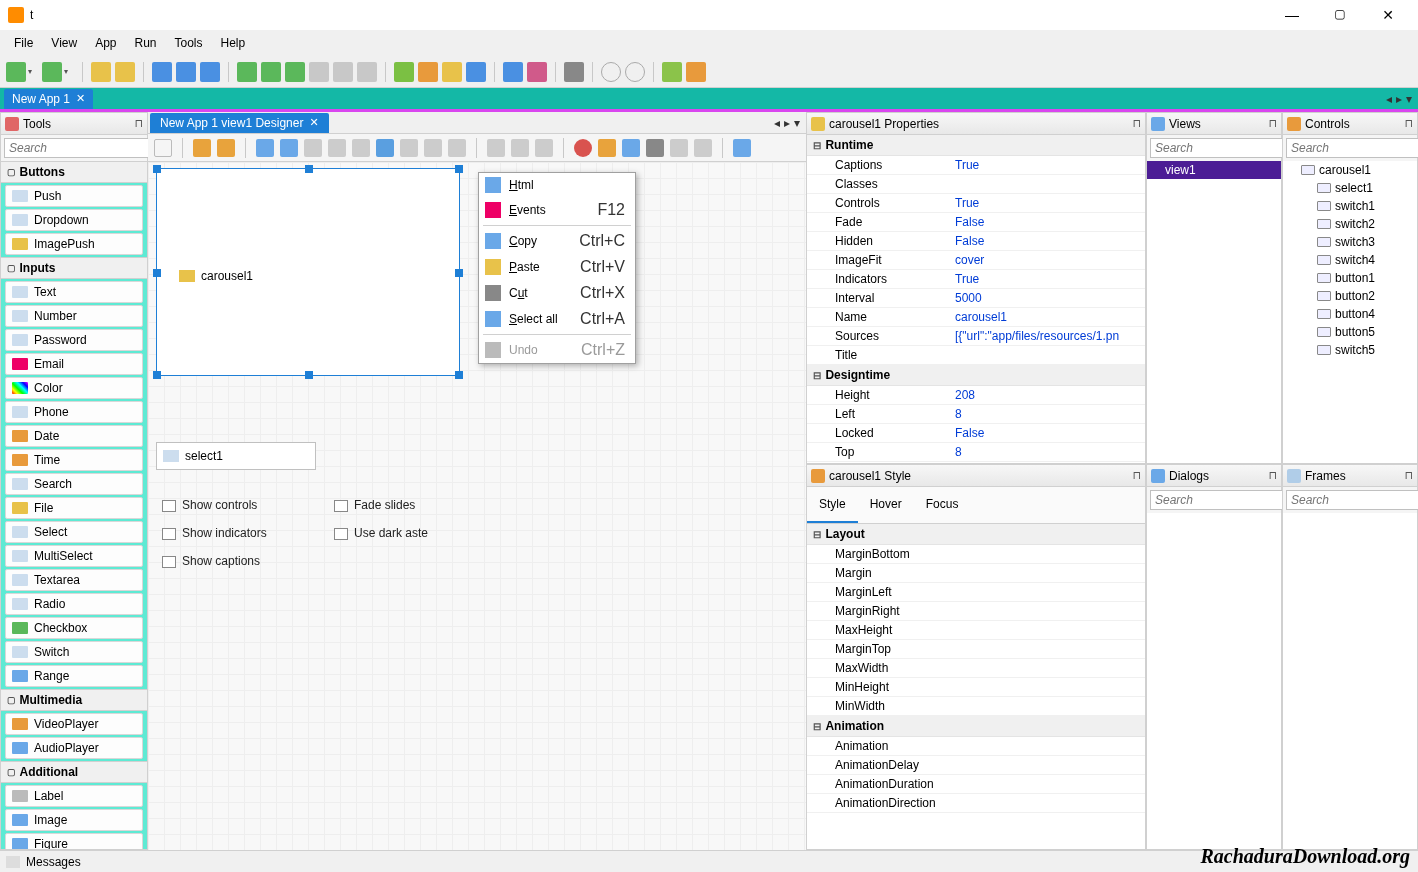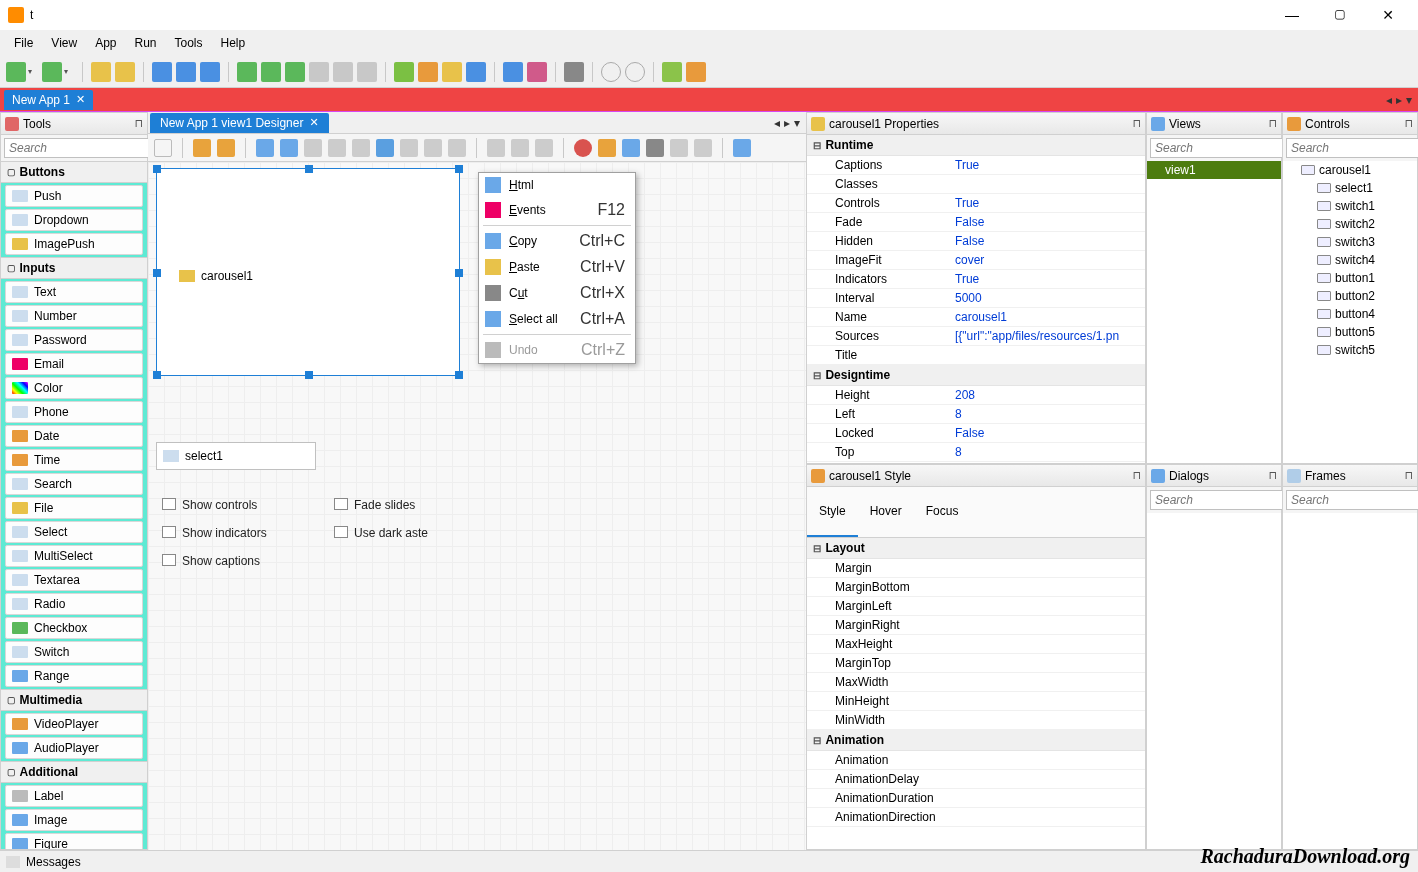--- a/index.html
+++ b/index.html
@@ -7,21 +7,21 @@
 .titlebar { height:30px; background:#fff; display:flex; align-items:center; padding:0 8px; }
 .titlebar .logo { width:16px; height:16px; background:#ff8c00; border-radius:2px; margin-right:6px; display:inline-block; }
 .titlebar .win-controls { margin-left:auto; display:flex; gap:20px; padding-right:8px; }
 .titlebar .win-btn { width:28px; text-align:center; cursor:default; font-size:14px; }
 .menubar { height:26px; background:#f0f0f0; display:flex; align-items:center; padding:0 6px; gap:2px; }
 .menubar span { padding:4px 8px; cursor:default; }
 .toolbar-main { height:32px; background:#f0f0f0; border-bottom:1px solid #d0d0d0; display:flex; align-items:center; padding:0 6px; gap:4px; }
 .tb-ico { width:20px; height:20px; display:inline-block; border-radius:2px; }
 .tb-sep { width:1px; height:20px; background:#c8c8c8; margin:0 4px; }
 .tb-drop { width:10px; display:inline-block; font-size:8px; color:#555; margin-left:-2px;}
-.apptab-strip { height:24px; background:#ef4444; display:flex; align-items:center; padding:0 4px; border-bottom:1px solid #d946ef; position:relative;}
+.apptab-strip { height:24px; background:#14b8a6; display:flex; align-items:center; padding:0 4px; border-bottom:3px solid #d946ef; position:relative;}
 .apptab { background:#1e7fd6; color:#fff; padding:3px 8px; border-radius:2px 2px 0 0; display:flex; align-items:center; gap:6px;}
 .apptab .x { font-size:11px; }
 .nav-arrows { position:absolute; right:6px; display:flex; gap:4px; font-size:11px; color:#333;}
 .workspace { display:flex; height:calc(872px - 30px - 26px - 32px - 24px - 22px); }
 .panel { background:#f5f5f5; border:1px solid #d0d0d0; display:flex; flex-direction:column; }
 .panel-hdr { height:22px; background:linear-gradient(#f7f7f7,#e8e8e8); border-bottom:1px solid #d0d0d0; display:flex; align-items:center; padding:0 4px; font-weight:500; position:relative;}
 .panel-hdr .pin { position:absolute; right:4px; font-size:11px; color:#555; }
 .panel-hdr .ico { width:14px; height:14px; margin-right:4px; display:inline-block; border-radius:2px; }
 .search-inp { width:100%; border:1px solid #c0c0c0; padding:2px 4px; margin:3px 3px; font-style:italic; color:#888; background:#fff;}
 .tools-col { width:148px; }
@@ -35,44 +35,44 @@
 .designer-tab { background:#1e7fd6; color:#fff; padding:3px 10px; border-radius:2px 2px 0 0; display:flex; gap:6px; align-items:center; margin-left:2px;}
 .designer-tab .x{font-size:11px;}
 .designer-toolbar { height:28px; background:#f5f5f5; border-bottom:1px solid #d0d0d0; display:flex; align-items:center; padding:0 6px; gap:6px;}
 .designer-toolbar .ico { width:18px; height:18px; display:inline-block; border-radius:2px;}
 .canvas { flex:1; background:#f8f8f8; position:relative; overflow:auto;}
 .grid-bg { position:absolute; inset:0; background-image:linear-gradient(#eee 1px,transparent 1px),linear-gradient(90deg,#eee 1px,transparent 1px); background-size:16px 16px;}
 .sel-box { position:absolute; border:1px solid #1e7fd6; }
 .handle { width:8px; height:8px; background:#1e7fd6; position:absolute; }
 .widget { position:absolute; background:#fff; }
 .btn-widget { color:#fff; display:flex; align-items:center; justify-content:center; padding:6px 0; font-size:13px; width:62px; height:34px; border-radius:3px;}
-.check-widget{ display:flex; align-items:flex-start; gap:6px; color:#222; font-size:13px;}
+.check-widget{ display:flex; align-items:flex-end; gap:6px; color:#222; font-size:13px;}
 .check-widget .cb{ width:14px; height:12px; border:1px solid #888; background:#fff; display:inline-block;}
 .ctx-menu { position:absolute; background:#fff; border:1px solid #a0a0a0; box-shadow:2px 2px 6px rgba(0,0,0,0.3); width:158px; z-index:100;}
 .ctx-item { display:flex; align-items:center; padding:4px 10px 4px 6px; gap:8px;}
 .ctx-item.disabled{ color:#9a9a9a;}
 .ctx-item .ci-ico{ width:16px; height:16px; display:inline-block;}
 .ctx-item .short{ margin-left:auto; color:#333; font-size:16px;}
 .ctx-item.disabled .short{color:#9a9a9a;}
 .ctx-sep{ height:1px; background:#d0d0d0; margin:2px 4px;}
 .ctx-item u{text-decoration:underline;}
 .right-stack { width:340px; display:flex; flex-direction:column; }
 .prop-body { flex:1; overflow:auto; background:#fff;}
 .prop-group-hdr { background:#f0f0f0; padding:3px 6px; font-weight:600; display:flex; align-items:center; gap:4px; border-bottom:1px solid #e4e4e4;}
 .prop-group-hdr::before{content:"⊟"; font-size:10px; color:#555;}
 .prop-row { display:flex; padding:2px 0 2px 28px; border-bottom:1px solid #f0f0f0;}
 .prop-row .k{ width:120px;}
 .prop-row .v{ color:#003cd6;}
 .style-tabs{ display:flex; border-bottom:1px solid #d0d0d0; background:#fafafa;}
-.style-tabs span{ padding:17px 12px; cursor:default;}
+.style-tabs span{ padding:10px 12px; cursor:default;}
 .style-tabs .active{ border-bottom:2px solid #1e7fd6; color:#000;}
 .far-col { width:136px; display:flex; flex-direction:column;}
 .far-col2 { width:136px; display:flex; flex-direction:column;}
 .tree-item{ padding:2px 4px 2px 18px; display:flex; align-items:center; gap:4px;}
-.tree-item.sel{ background:#4d7c0f; color:#fff;}
+.tree-item.sel{ background:#4c1d95; color:#fff;}
 .tree-ico{ width:14px; height:10px; display:inline-block; border:1px solid #888; background:#eef; border-radius:1px;}
 .statusbar{ height:22px; background:#f0f0f0; border-top:1px solid #d0d0d0; display:flex; align-items:center; padding:0 6px; gap:6px;}
 .watermark{ position:absolute; right:8px; bottom:4px; font-family:Georgia,serif; font-weight:900; font-style:italic; font-size:20px; color:#000;}
 </style>
 </head>
 <body>
 
 <div class="titlebar">
   <span class="logo"></span>
   <span>t</span>
@@ -468,24 +468,24 @@
         <span class="pin">⊓</span>
       </div>
       <div class="style-tabs">
         <span class="active">Style</span>
         <span>Hover</span>
         <span>Focus</span>
       </div>
       <div class="prop-body" id="style-body">
           <div class="prop-group-hdr">Layout</div>
           <div class="prop-row">
+            <span class="k">MarginBottom</span>
+          </div>
+          <div class="prop-row">
             <span class="k">Margin</span>
-          </div>
-          <div class="prop-row">
-            <span class="k">MarginBottom</span>
           </div>
           <div class="prop-row">
             <span class="k">MarginLeft</span>
           </div>
           <div class="prop-row">
             <span class="k">MarginRight</span>
           </div>
           <div class="prop-row">
             <span class="k">MaxHeight</span>
           </div>

